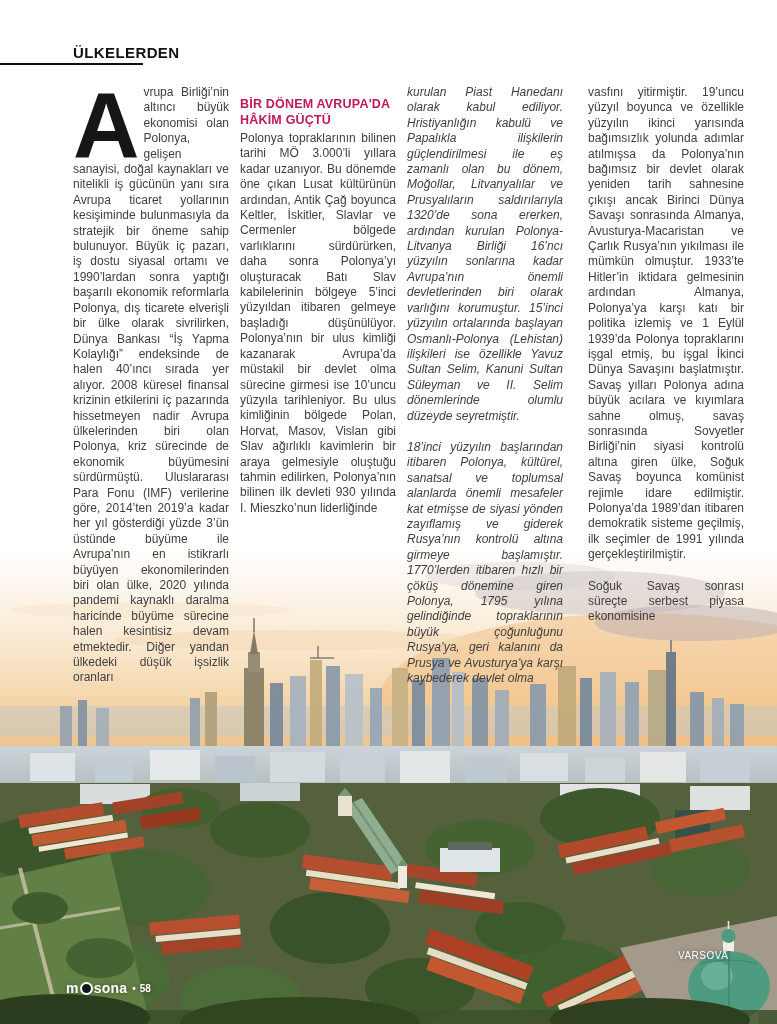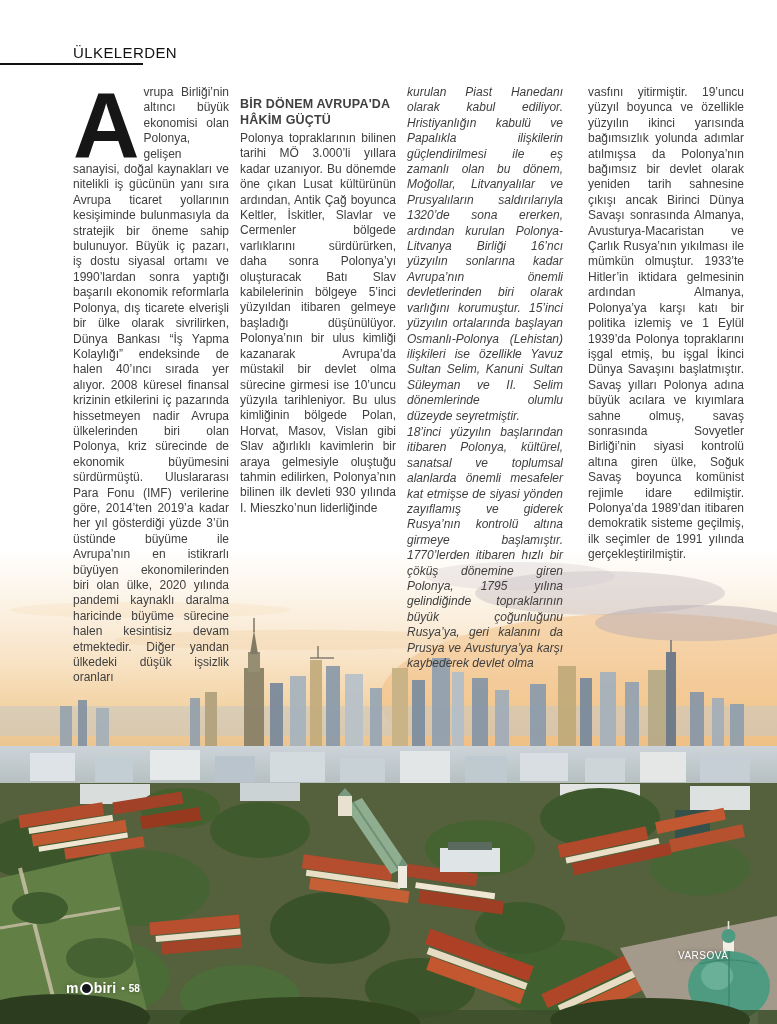--- a/index.html
+++ b/index.html
@@ -5,44 +5,44 @@
   html,body{margin:0;padding:0;}
   body{
     width:777px;height:1024px;position:relative;overflow:hidden;
     background:#ffffff;
     font-family:"Liberation Sans", sans-serif;
     -webkit-font-smoothing:antialiased;
   }
   
   .section-label{
     position:absolute;left:73px;top:44px;
-    font-size:15px;font-weight:normal;color:#121212;letter-spacing:.4px;
+    font-size:15px;font-weight:bold;color:#121212;letter-spacing:.4px;
   }
   .section-rule{
     position:absolute;left:0;top:63px;width:143px;height:2px;background:#121212;
   }
   
   .col{
     position:absolute;top:85px;width:156px;
     font-size:12px;line-height:15.4px;color:#3e3e3e;
     text-align:justify;z-index:3;
   }
   .col p{margin:0;}
-  .col p + p{margin-top:1px;}
+  .col p + p{margin-top:16px;}
   .col1{left:73px;}
   .col2{left:240px;}
   .col3{left:407px;font-style:italic;}
   .col4{left:588px;}
   .dropcap{
     float:left;
     font-size:92px;line-height:74px;font-weight:bold;color:#161616;
     margin:3px 7px 0 0;letter-spacing:-3px;
   }
   .subhead{
-    font-weight:bold;color:#404040;font-size:12.5px;line-height:15.5px;
+    font-weight:bold;color:#be185d;font-size:12.5px;line-height:15.5px;
     letter-spacing:.2px;margin:12px 0 3px 0;text-align:left;
   }
   
   .photo{
     position:absolute;left:0;top:548px;width:777px;height:476px;z-index:1;
   }
   .photo svg{display:block;}
   .photo-caption{
     position:absolute;left:678px;top:950px;z-index:4;
     color:#ffffff;font-size:10px;font-weight:normal;letter-spacing:.5px;
@@ -76,20 +76,21 @@
   <p>Polonya topraklarının bilinen tarihi MÖ 3.000’li yıllara kadar uzanıyor. Bu dönemde öne çıkan Lusat kültürünün ardından, Antik Çağ boyunca Keltler, İskitler, Slavlar ve Cermenler bölgede varlıklarını sürdürürken, daha sonra Polonya’yı oluşturacak Batı Slav kabilelerinin bölgeye 5’inci yüzyıldan itibaren gelmeye başladığı düşünülüyor. Polonya’nın bir ulus kimliği kazanarak Avrupa’da müstakil bir devlet olma sürecine girmesi ise 10’uncu yüzyıla tarihleniyor. Bu ulus kimliğinin bölgede Polan, Horvat, Masov, Vislan gibi Slav ağırlıklı kavimlerin bir araya gelmesiyle oluştuğu tahmin edilirken, Polonya’nın bilinen ilk devleti 930 yılında I. Mieszko’nun liderliğinde</p>
 </div>
 
 <div class="col col3">
   <p>kurulan Piast Hanedanı olarak kabul ediliyor. Hristiyanlığın kabulü ve Papalıkla ilişkilerin güçlendirilmesi ile eş zamanlı olan bu dönem, Moğollar, Litvanyalılar ve Prusyalıların saldırılarıyla 1320’de sona ererken, ardından kurulan Polonya-Litvanya Birliği 16’ncı yüzyılın sonlarına kadar Avrupa’nın önemli devletlerinden biri olarak varlığını korumuştur. 15’inci yüzyılın ortalarında başlayan Osmanlı-Polonya (Lehistan) ilişkileri ise özellikle Yavuz Sultan Selim, Kanuni Sultan Süleyman ve II. Selim dönemlerinde olumlu düzeyde seyretmiştir.</p>
   <p>18’inci yüzyılın başlarından itibaren Polonya, kültürel, sanatsal ve toplumsal alanlarda önemli mesafeler kat etmişse de siyasi yönden zayıflamış ve giderek Rusya’nın kontrolü altına girmeye başlamıştır. 1770’lerden itibaren hızlı bir çöküş dönemine giren Polonya, 1795 yılına gelindiğinde topraklarının büyük çoğunluğunu Rusya’ya, geri kalanını da Prusya ve Avusturya’ya karşı kaybederek devlet olma</p>
 </div>
 
 <div class="col col4">
   <p>vasfını yitirmiştir. 19’uncu yüzyıl boyunca ve özellikle yüzyılın ikinci yarısında bağımsızlık yolunda adımlar atılmışsa da Polonya’nın bağımsız bir devlet olarak yeniden tarih sahnesine çıkışı ancak Birinci Dünya Savaşı sonrasında Almanya, Avusturya-Macaristan ve Çarlık Rusya’nın yıkılması ile mümkün olmuştur. 1933’te Hitler’in iktidara gelmesinin ardından Almanya, Polonya’ya karşı katı bir politika izlemiş ve 1 Eylül 1939’da Polonya topraklarını işgal etmiş, bu işgal İkinci Dünya Savaşını başlatmıştır. Savaş yılları Polonya adına büyük acılara ve kıyımlara sahne olmuş, savaş sonrasında Sovyetler Birliği’nin siyasi kontrolü altına giren ülke, Soğuk Savaş boyunca komünist rejimle idare edilmiştir. Polonya’da 1989’dan itibaren demokratik sisteme geçilmiş, ilk seçimler de 1991 yılında gerçekleştirilmiştir.</p>
+  <p>Soğuk Savaş sonrası süreçte serbest piyasa ekonomisine</p>
 </div>
 
 <div class="photo">
 <svg width="777" height="476" viewBox="0 0 777 476" xmlns="http://www.w3.org/2000/svg">
   <defs>
     <linearGradient id="sky" x1="0" y1="0" x2="0" y2="1">
       <stop offset="0%" stop-color="#ffffff"></stop>
       <stop offset="30%" stop-color="#fbf1e2"></stop>
       <stop offset="55%" stop-color="#f8e3c6"></stop>
       <stop offset="78%" stop-color="#f3d3a4"></stop>
@@ -268,19 +269,19 @@
   </g>
 </svg>
 </div>
 
 <div class="photo-caption">VARSOVA</div>
 
 <div class="footer">
   <span class="logo-word">
       <span>m</span>
       <span class="logo-o"></span>
-      <span>biri</span>
+      <span>sona</span>
     </span>
   <span class="page-num">
       <span>•</span>
       <span>58</span>
     </span>
 </div>
 
 </body></html>

